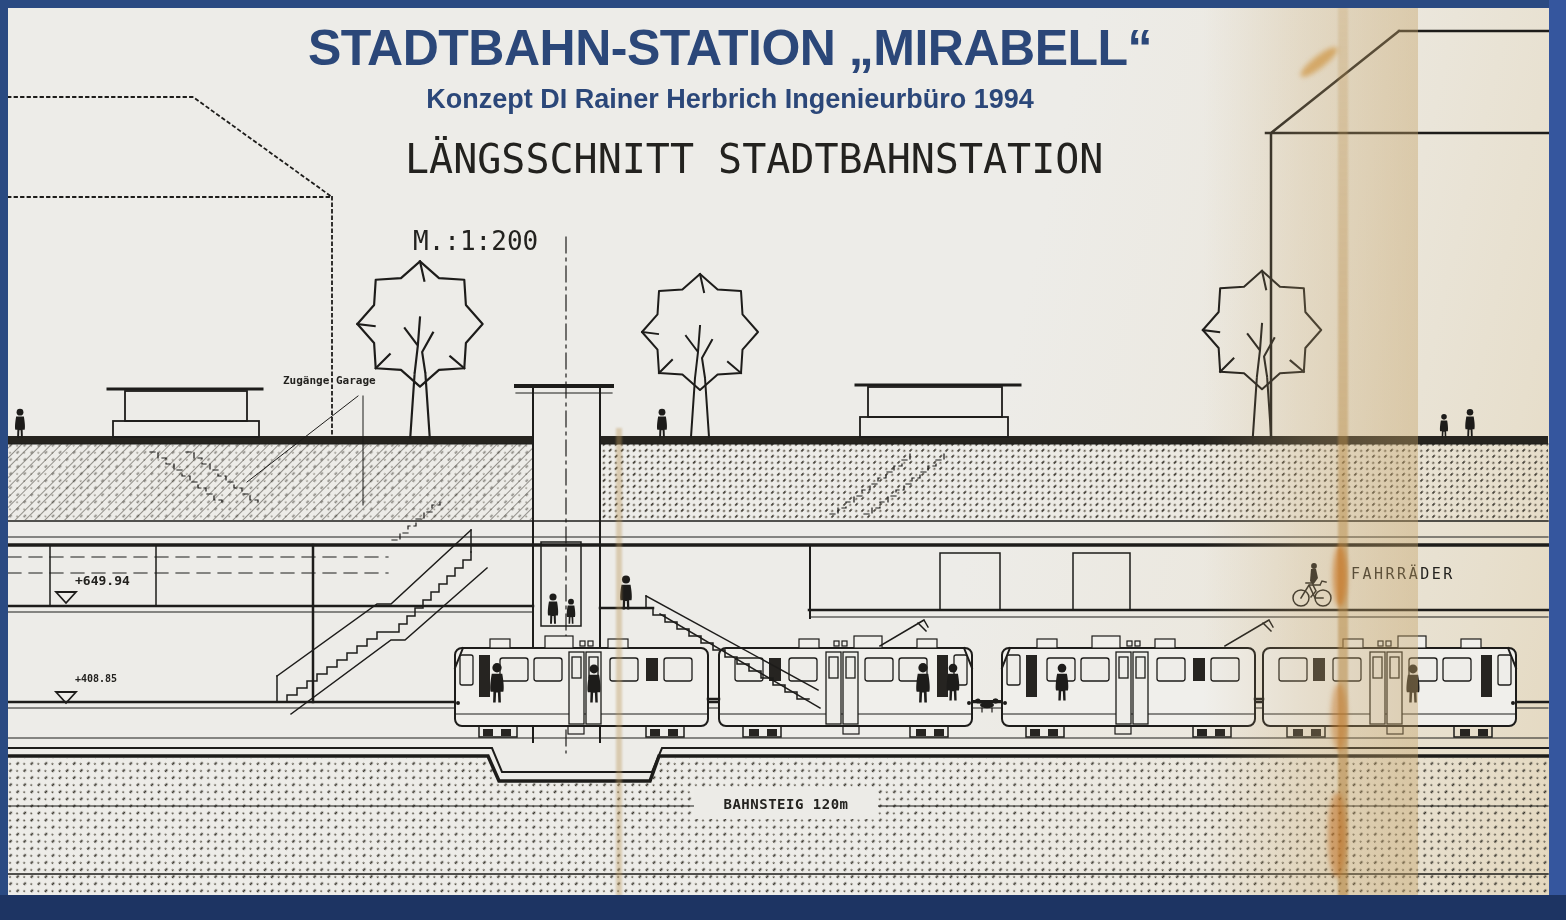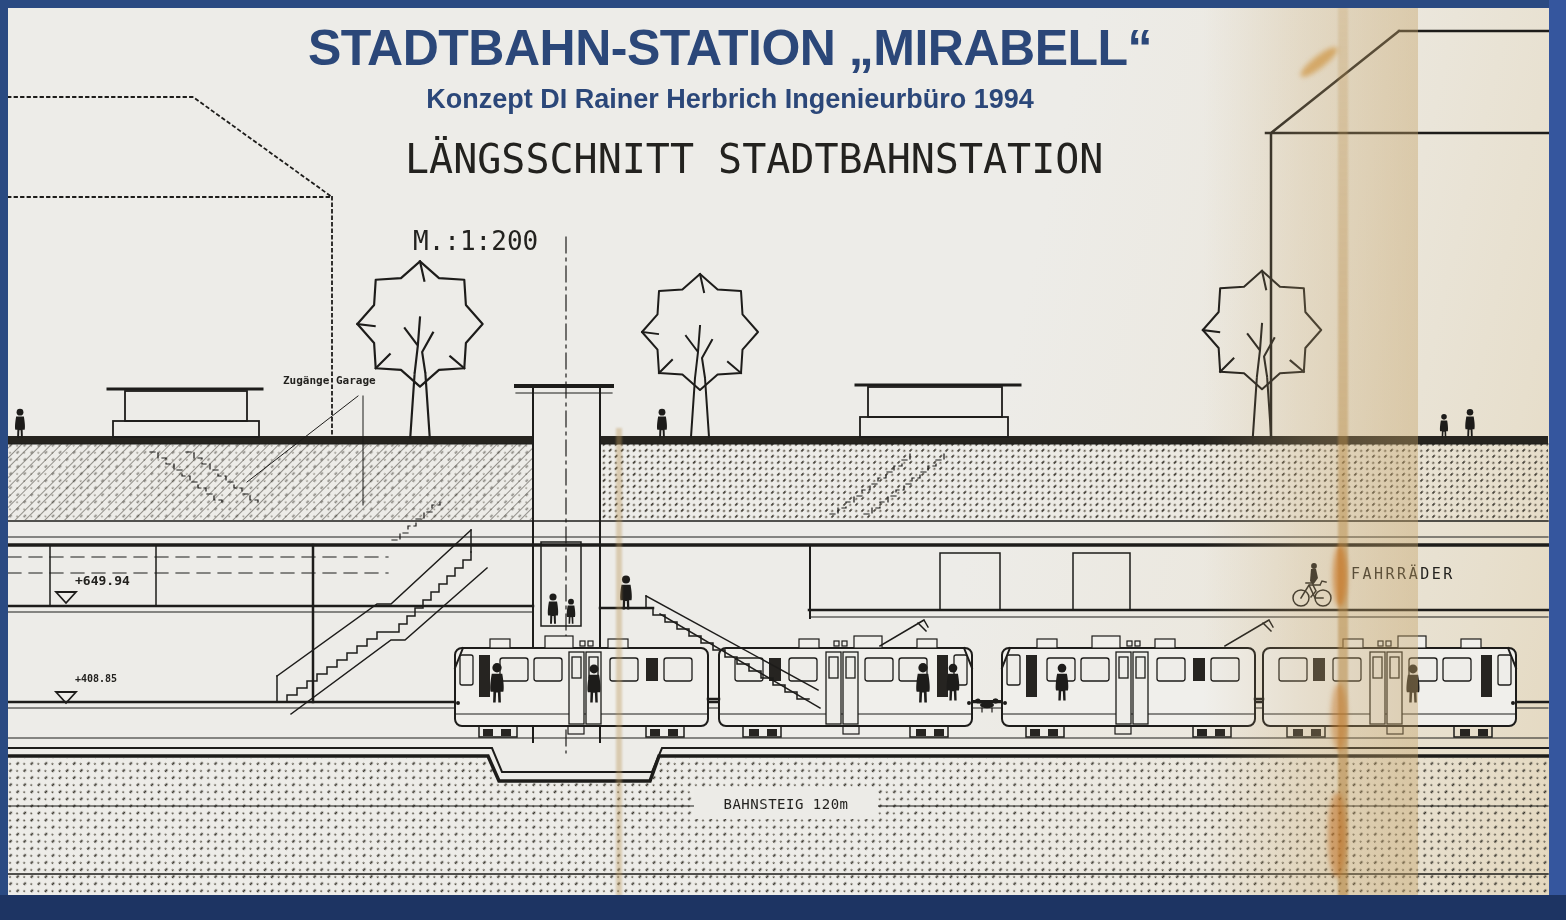--- a/index.html
+++ b/index.html
@@ -32,21 +32,21 @@
   .maintitle{font-size:50px;font-weight:bold;color:#2b4779;letter-spacing:-.5px;line-height:1.05;}
   .subtitle{font-size:27px;font-weight:bold;color:#2b4779;margin-top:9px;}
   .lbl{position:absolute;color:#23221f;font-family:"DejaVu Sans Mono",monospace;z-index:4;white-space:nowrap;}
   .dtitle{left:405px;top:136px;font-size:40px;letter-spacing:0;}
   .dscale{left:413px;top:182px;font-size:26px;margin-top:44px;}
   .lbl-zugaenge{left:283px;top:374px;font-size:11px;font-weight:bold;}
   .lbl-414{left:75px;top:573px;font-size:13px;font-weight:bold;}
   .lbl-408{left:75px;top:673px;font-size:10px;font-weight:bold;}
   .lbl-fahrraeder{left:1351px;top:565px;font-size:15px;letter-spacing:2.5px;}
   .lbl-bahnsteig{left:694px;top:789px;width:184px;height:30px;background:#ecebe7;
-      text-align:center;line-height:30px;font-size:14px;font-weight:normal;letter-spacing:.5px;}
+      text-align:center;line-height:30px;font-size:14px;font-weight:bold;letter-spacing:.5px;}
   .lbl-datum{left:170px;top:825px;width:406px;height:49px;background:#ecebe7;
       font-size:22px;padding:0;}
   .lbl-datum .dtxt{position:absolute;left:28px;top:5px;}
   .lbl-datum svg{position:absolute;left:138px;top:25px;}
 
   
   .artifact{position:absolute;pointer-events:none;z-index:6;}
   .stain-right{right:0;top:0;width:215px;height:100%;
       background:linear-gradient(to right,rgba(205,178,128,0),rgba(203,173,120,.25) 45%,rgba(196,162,103,.42) 100%);}
   .fold-1{left:616px;top:428px;width:6px;height:492px;background:rgba(188,152,92,.40);filter:blur(1px);}

